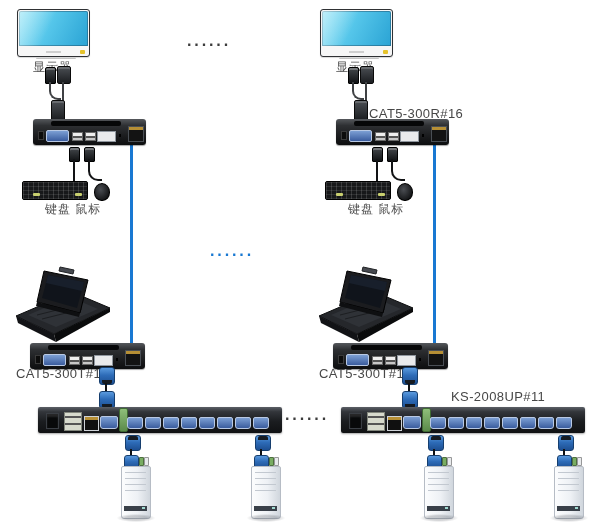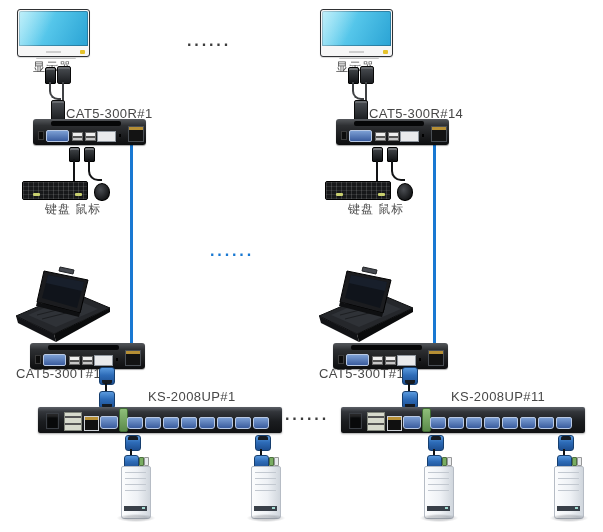--- a/index.html
+++ b/index.html
@@ -117,21 +117,20 @@
       <div class="mon-pwr"></div>
     </div>
     <div class="mon-base" style="left:36px;top:57px;width:40px"></div>
     <div class="lbl lbl-cn" style="left:17px;top:59px;width:71px;text-align:center">显示器</div>
 
     <div class="usb-plug" style="left:45px;top:67px;width:9px;height:15px"></div>
     <div class="vga-plug" style="left:57px;top:66px;width:12px;height:16px"></div>
     <div class="curve-l" style="left:49px;top:82px;width:10px;height:16px"></div>
     <div class="cable-v" style="left:62px;top:82px;height:19px"></div>
     <div class="vga-plug" style="left:51px;top:100px;width:12px;height:19px"></div>
-    <div class="lbl lbl-dev" style="left:66px;top:106px">CAT5-300R#1</div>
 
     <div class="dev" style="left:33px;top:119px;width:113px">
       <div class="dev-slot"></div>
       <div class="p-pwr"></div>
       <div class="p-vga"></div>
       <div class="p-usb" style="left:39px"></div>
       <div class="p-usb" style="left:52px"></div>
       <div class="p-dvi"></div>
       <div class="p-dot"></div>
       <div class="p-rj45"></div>
@@ -175,21 +174,20 @@
     <div class="lbl lbl-dev" style="left:16px;top:366px">CAT5-300T#1</div>
 
     <div class="vga-conn" style="left:99px;top:367px">
         <div class="conn-cap-b"></div>
       </div>
     <div class="cable-blk" style="left:105px;top:383px;height:9px"></div>
     <div class="vga-conn" style="left:99px;top:391px">
         <div class="conn-cap-b"></div>
       </div>
 
-    <div class="lbl lbl-dev" style="left:148px;top:389px">KS-2008UP#1</div>
 
     <div class="sw" style="left:38px;top:407px">
       <div class="sw-pwr"></div>
       <div class="sw-usb"></div>
       <div class="sw-rj45"></div>
       <div class="sw-vga console"></div>
       <div class="sw-green"></div>
       <div class="sw-vga" style="left:89px"></div>
       <div class="sw-vga" style="left:107px"></div>
       <div class="sw-vga" style="left:125px"></div>
@@ -243,21 +241,21 @@
       <div class="mon-pwr"></div>
     </div>
     <div class="mon-base" style="left:36px;top:57px;width:40px"></div>
     <div class="lbl lbl-cn" style="left:17px;top:59px;width:71px;text-align:center">显示器</div>
 
     <div class="usb-plug" style="left:45px;top:67px;width:9px;height:15px"></div>
     <div class="vga-plug" style="left:57px;top:66px;width:12px;height:16px"></div>
     <div class="curve-l" style="left:49px;top:82px;width:10px;height:16px"></div>
     <div class="cable-v" style="left:62px;top:82px;height:19px"></div>
     <div class="vga-plug" style="left:51px;top:100px;width:12px;height:19px"></div>
-    <div class="lbl lbl-dev" style="left:66px;top:106px">CAT5-300R#14</div>
+    <div class="lbl lbl-dev" style="left:66px;top:106px">CAT5-300R#16</div>
 
     <div class="dev" style="left:33px;top:119px;width:113px">
       <div class="dev-slot"></div>
       <div class="p-pwr"></div>
       <div class="p-vga"></div>
       <div class="p-usb" style="left:39px"></div>
       <div class="p-usb" style="left:52px"></div>
       <div class="p-dvi"></div>
       <div class="p-dot"></div>
       <div class="p-rj45"></div>

